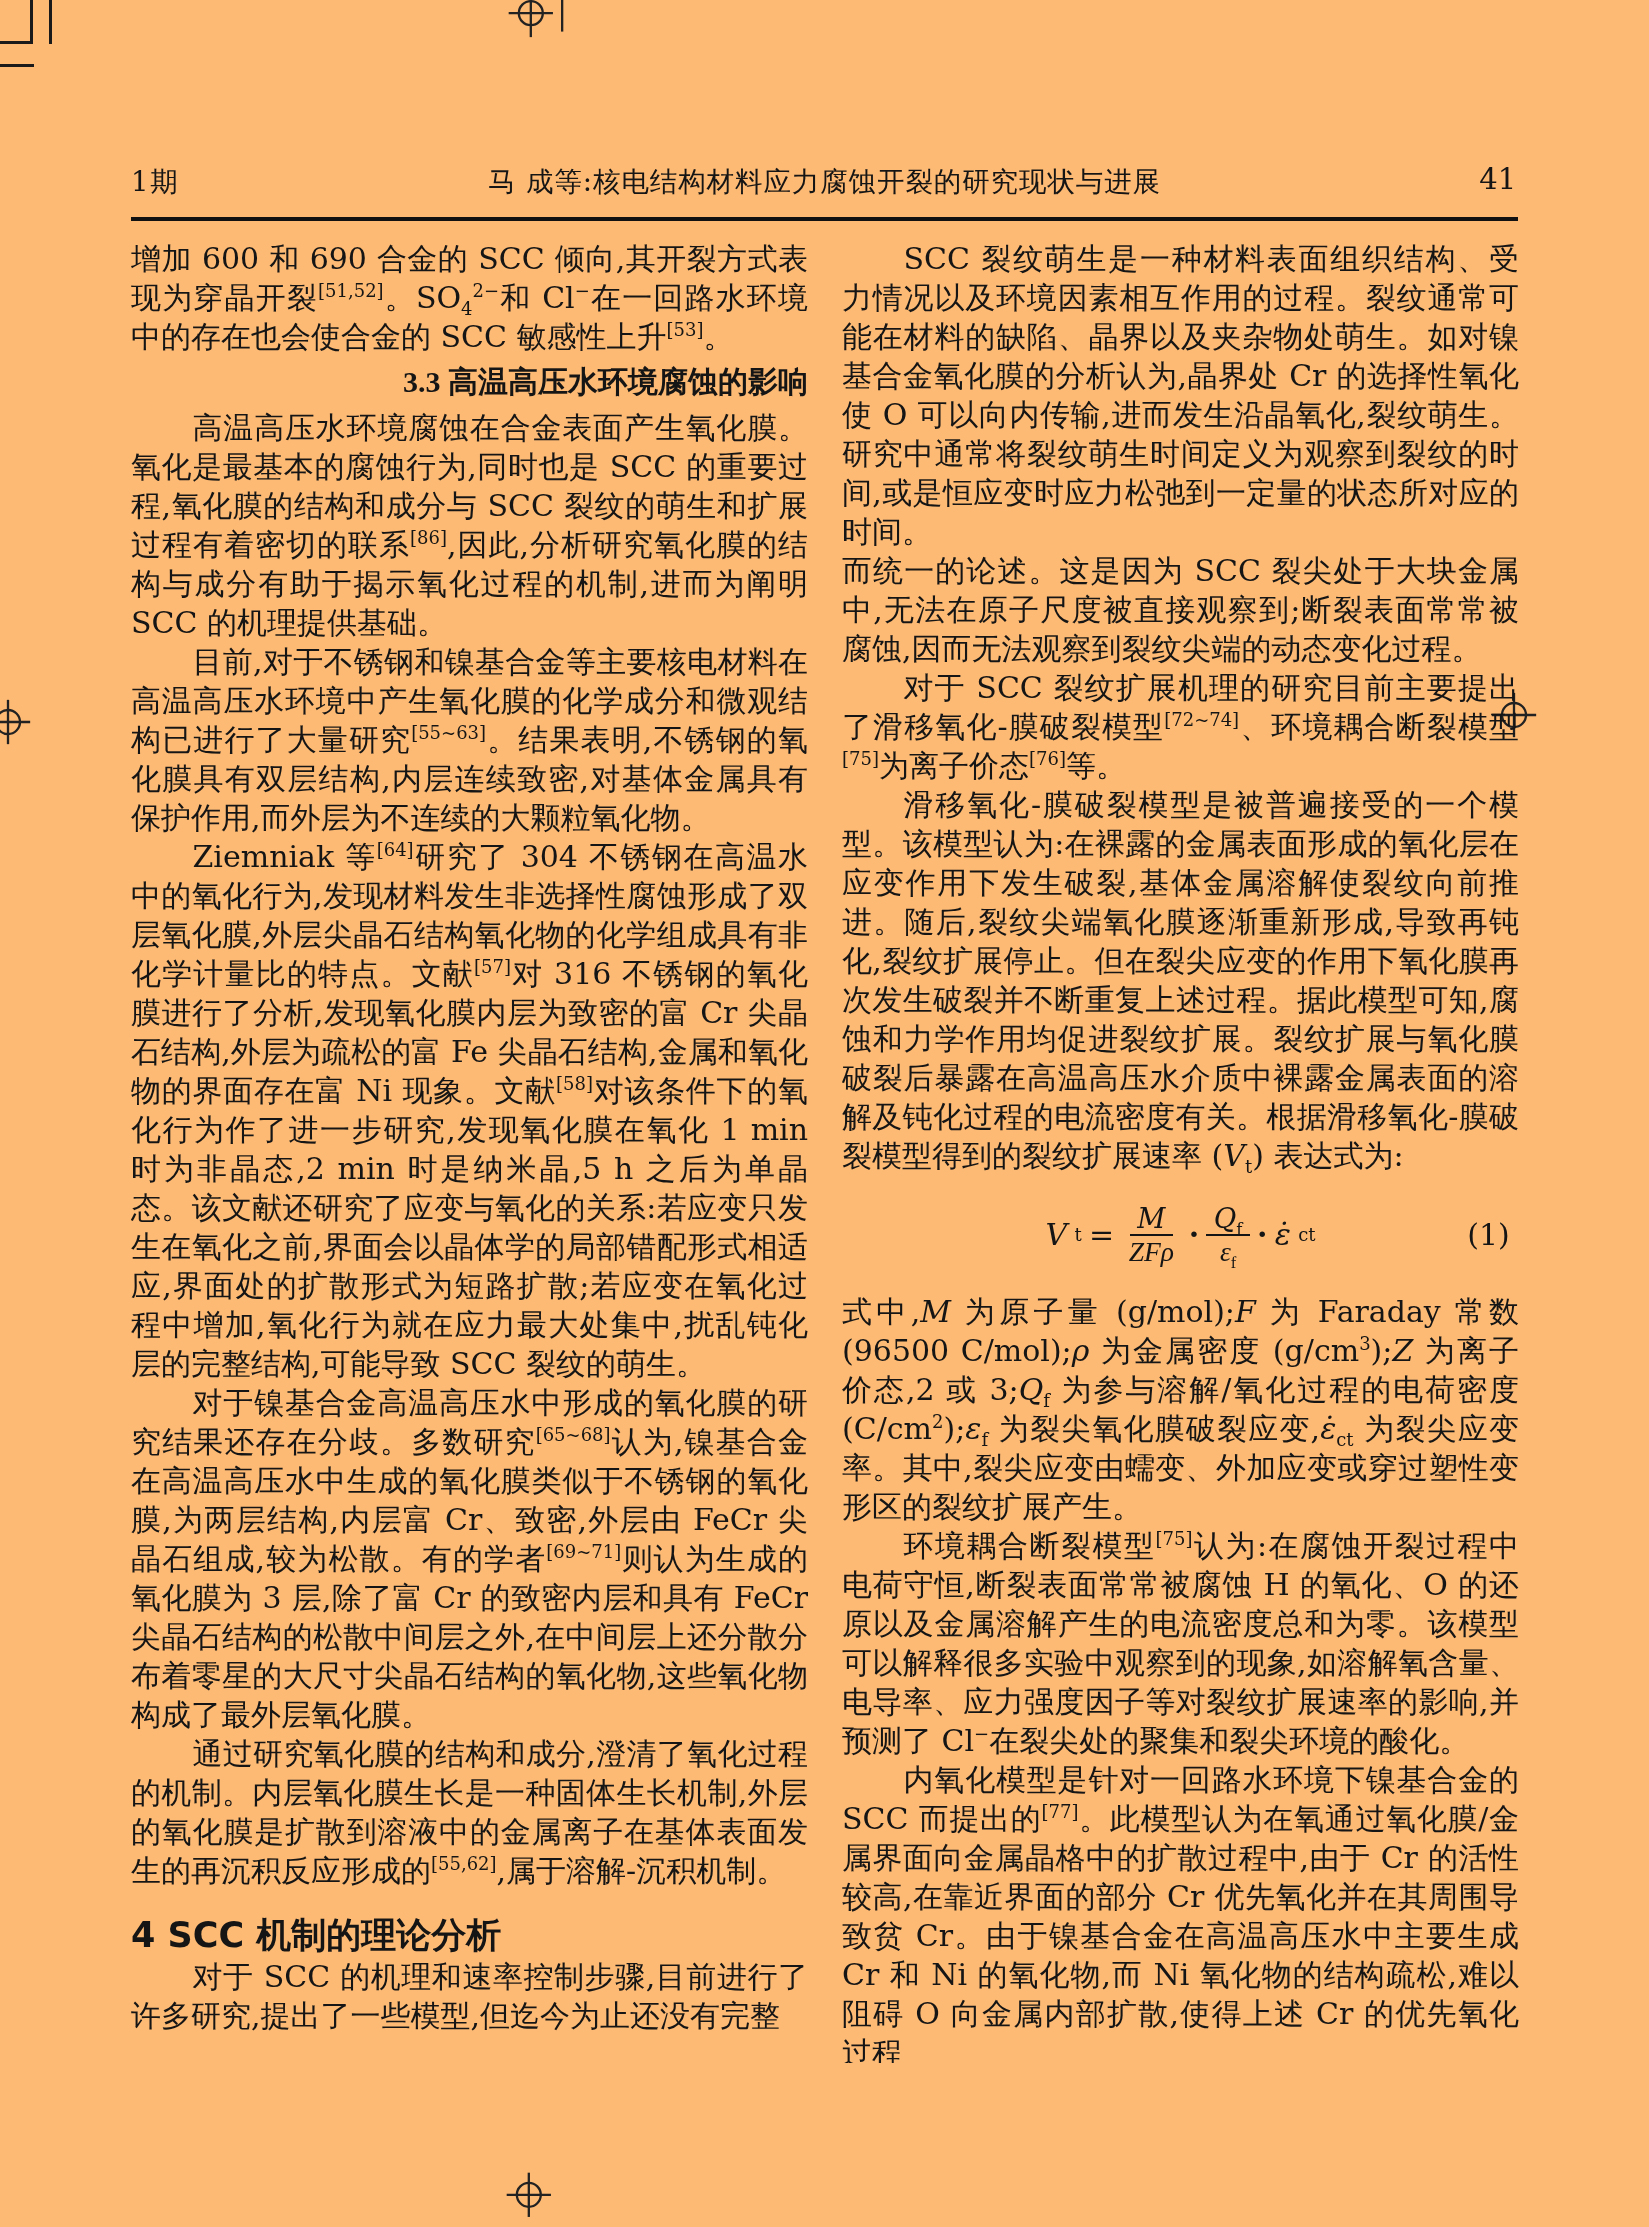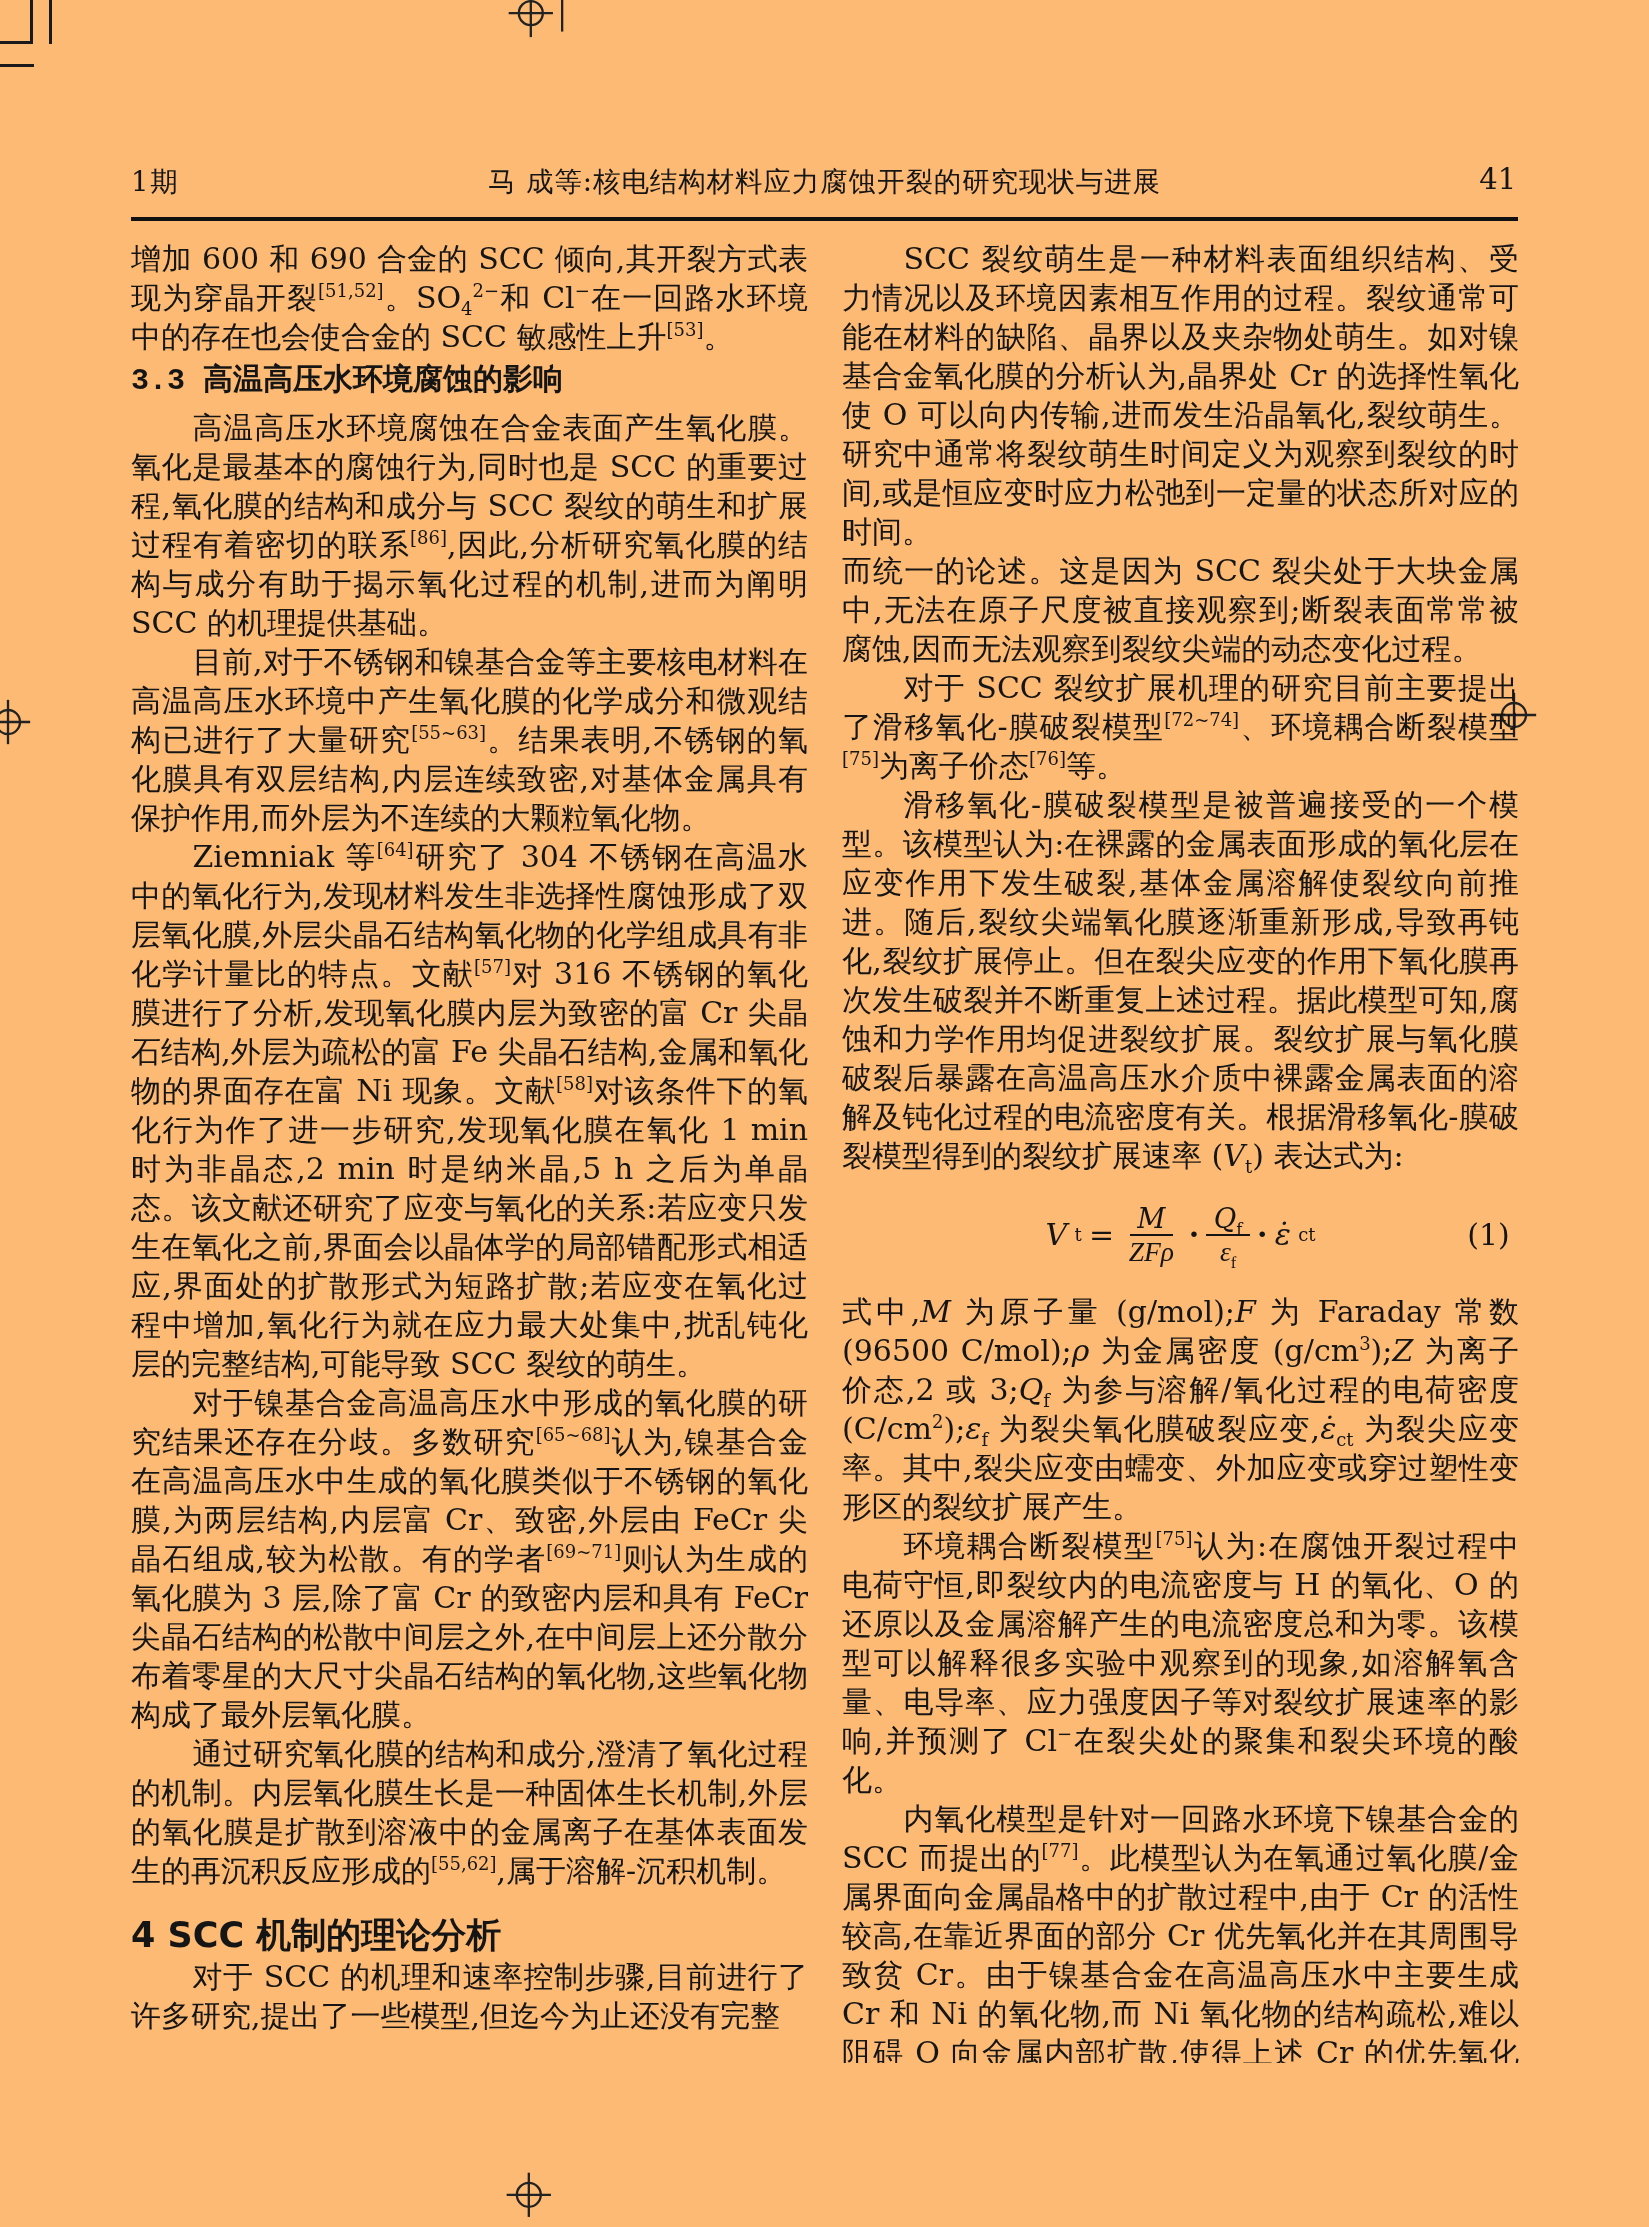--- a/index.html
+++ b/index.html
@@ -14,22 +14,22 @@
   
   .col{position:absolute;top:239px;width:677px;height:1824px;overflow:hidden;
        font-size:30px;line-height:39px;text-align:justify;}
   .col-left{left:131px;}
   .col-right{left:842px;}
   .para{margin:0;}
   .para.ind{text-indent:2.05em;}
   sup{font-size:0.60em;line-height:0;vertical-align:super;}
   sub{font-size:0.60em;line-height:0;vertical-align:sub;}
   .it{font-style:italic;}
-  .sec-heading{font-family:Liberation Mono, monospace;font-weight:bold;
-               font-size:30px;line-height:39px;margin:6.4px 0 6.4px 0;text-align:left;}
+  .sec-heading{font-family:Liberation Serif, serif;font-weight:bold;
+               font-size:30px;line-height:39px;margin:6.4px 0 6.4px 0;text-align:right;}
   .chapter-heading{font-family:"DejaVu Sans","Liberation Sans",sans-serif;font-weight:bold;
                font-size:35px;line-height:42px;margin:24px 0 1px 0;text-align:left;}
   
   .equation{position:relative;margin:27.5px 0 24px 0;text-align:center;line-height:1;}
   .eq-body{display:inline-flex;align-items:center;gap:7.3px;font-size:30px;}
   .frac{display:inline-flex;flex-direction:column;align-items:center;vertical-align:middle;
         font-size:27.5px;line-height:1.15;}
   .fnum{padding:0 7.3px;border-bottom:2.8px solid #151515;}
   .fden{padding:0 7.3px;font-family:Liberation Serif, serif;}
   .eq-dot{font-weight:bold;}
@@ -105,18 +105,18 @@
           <span class="eq-dot">·</span>
           <span class="frac">
             <span class="fnum"><span class="it">Q</span><sub>f</sub></span>
             <span class="fden"><span class="it">ε</span><sub>f</sub></span>
           </span>
           <span class="eq-dot">·</span>
           <span class="it">ε̇</span>
           <sub>ct</sub>
         </span><span class="eq-num">(1)</span></div>
       <p class="para"><span>式中,</span><span class="it">M</span><span> 为原子量 (g/mol);</span><span class="it">F</span><span> 为 Faraday 常数 (96500 C/mol);</span><span class="it">ρ</span><span> 为金属密度 (g/cm</span><sup>3</sup><span>);</span><span class="it">Z</span><span> 为离子价态,2 或 3;</span><span class="it">Q</span><sub>f</sub><span> 为参与溶解/氧化过程的电荷密度 (C/cm</span><sup>2</sup><span>);</span><span class="it">ε</span><sub>f</sub><span> 为裂尖氧化膜破裂应变,</span><span class="it">ε̇</span><sub>ct</sub><span> 为裂尖应变率。其中,裂尖应变由蠕变、外加应变或穿过塑性变形区的裂纹扩展产生。</span></p>
-      <p class="para ind"><span>环境耦合断裂模型</span><sup>[75]</sup><span>认为:在腐蚀开裂过程中电荷守恒,即裂纹内的电流密度与 H 的氧化、O 的还原以及金属溶解产生的电流密度总和为零。该模型可以解释很多实验中观察到的现象,如溶解氧含量、电导率、应力强度因子等对裂纹扩展速率的影响,并预测了 Cl</span><sup>−</sup><span>在裂尖处的聚集和裂尖环境的酸化。</span></p>
+      <p class="para ind"><span>环境耦合断裂模型</span><sup>[75]</sup><span>认为:在腐蚀开裂过程中电荷守恒,断裂表面常常被腐蚀 H 的氧化、O 的还原以及金属溶解产生的电流密度总和为零。该模型可以解释很多实验中观察到的现象,如溶解氧含量、电导率、应力强度因子等对裂纹扩展速率的影响,并预测了 Cl</span><sup>−</sup><span>在裂尖处的聚集和裂尖环境的酸化。</span></p>
       <p class="para ind"><span>内氧化模型是针对一回路水环境下镍基合金的 SCC 而提出的</span><sup>[77]</sup><span>。此模型认为在氧通过氧化膜/金属界面向金属晶格中的扩散过程中,由于 Cr 的活性较高,在靠近界面的部分 Cr 优先氧化并在其周围导致贫 Cr。由于镍基合金在高温高压水中主要生成 Cr 和 Ni 的氧化物,而 Ni 氧化物的结构疏松,难以阻碍 O 向金属内部扩散,使得上述 Cr 的优先氧化过程</span></p>
     </div>
 
 </div>
 
 
 </body></html>

